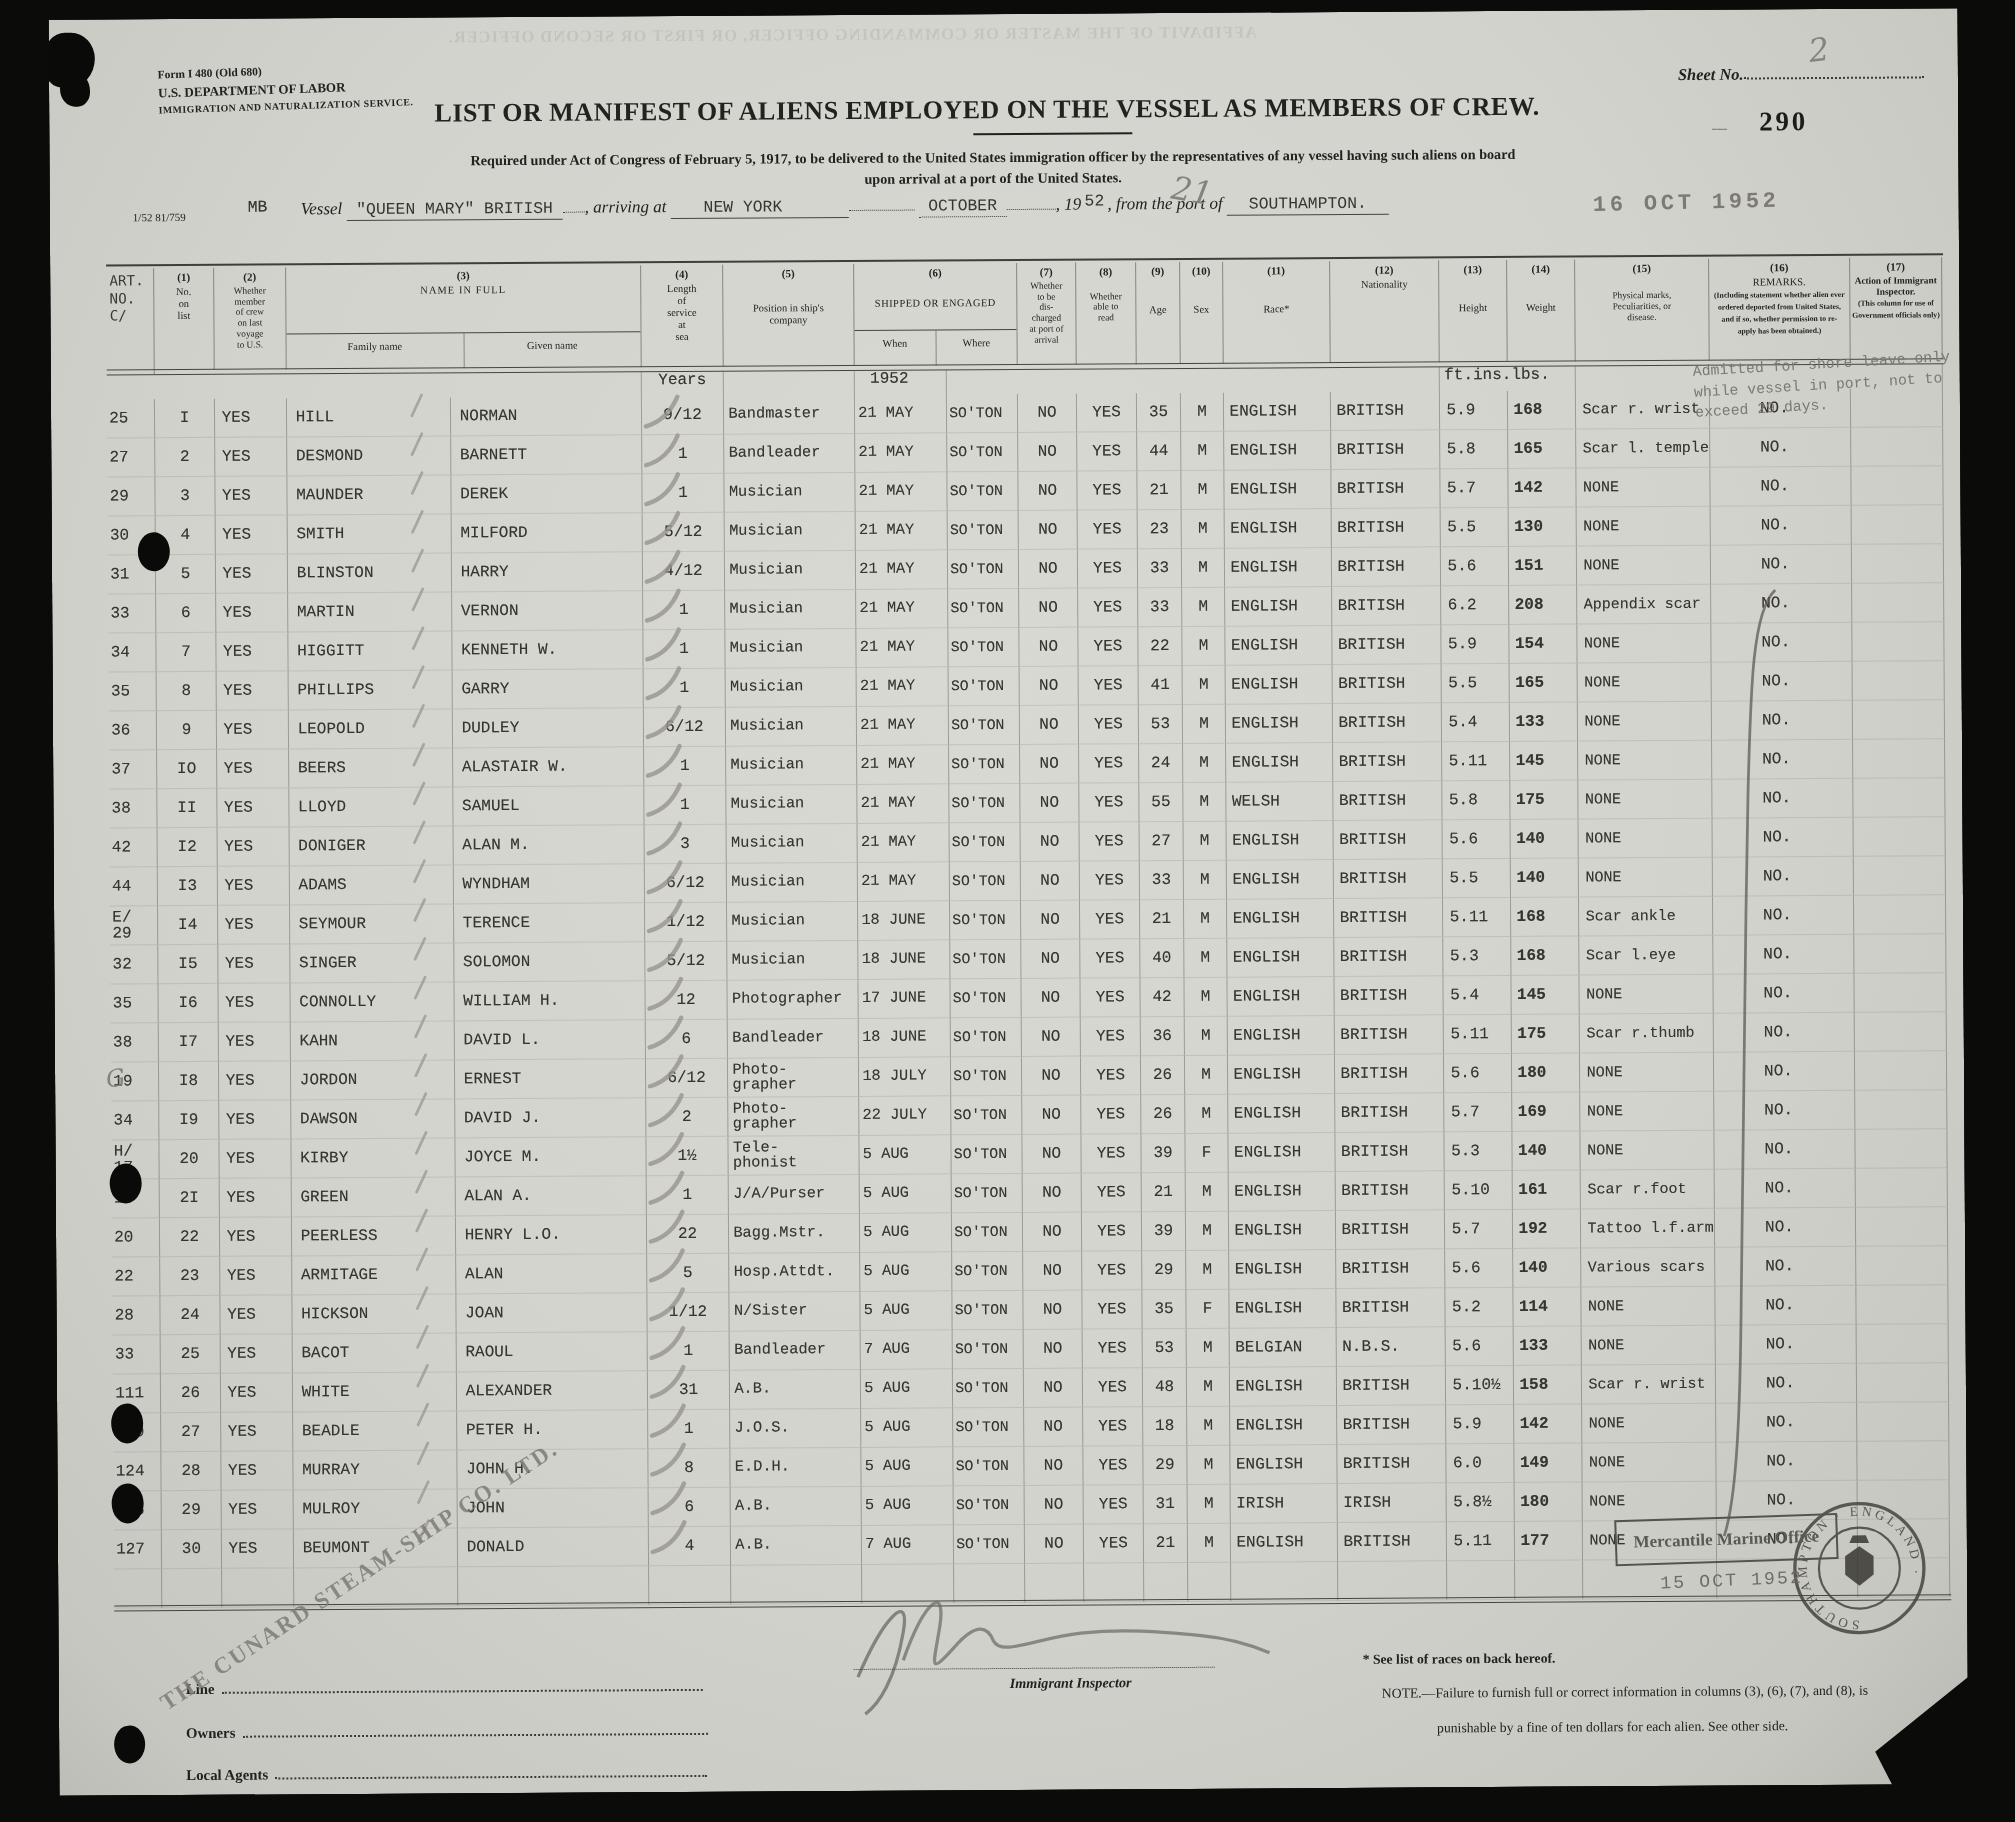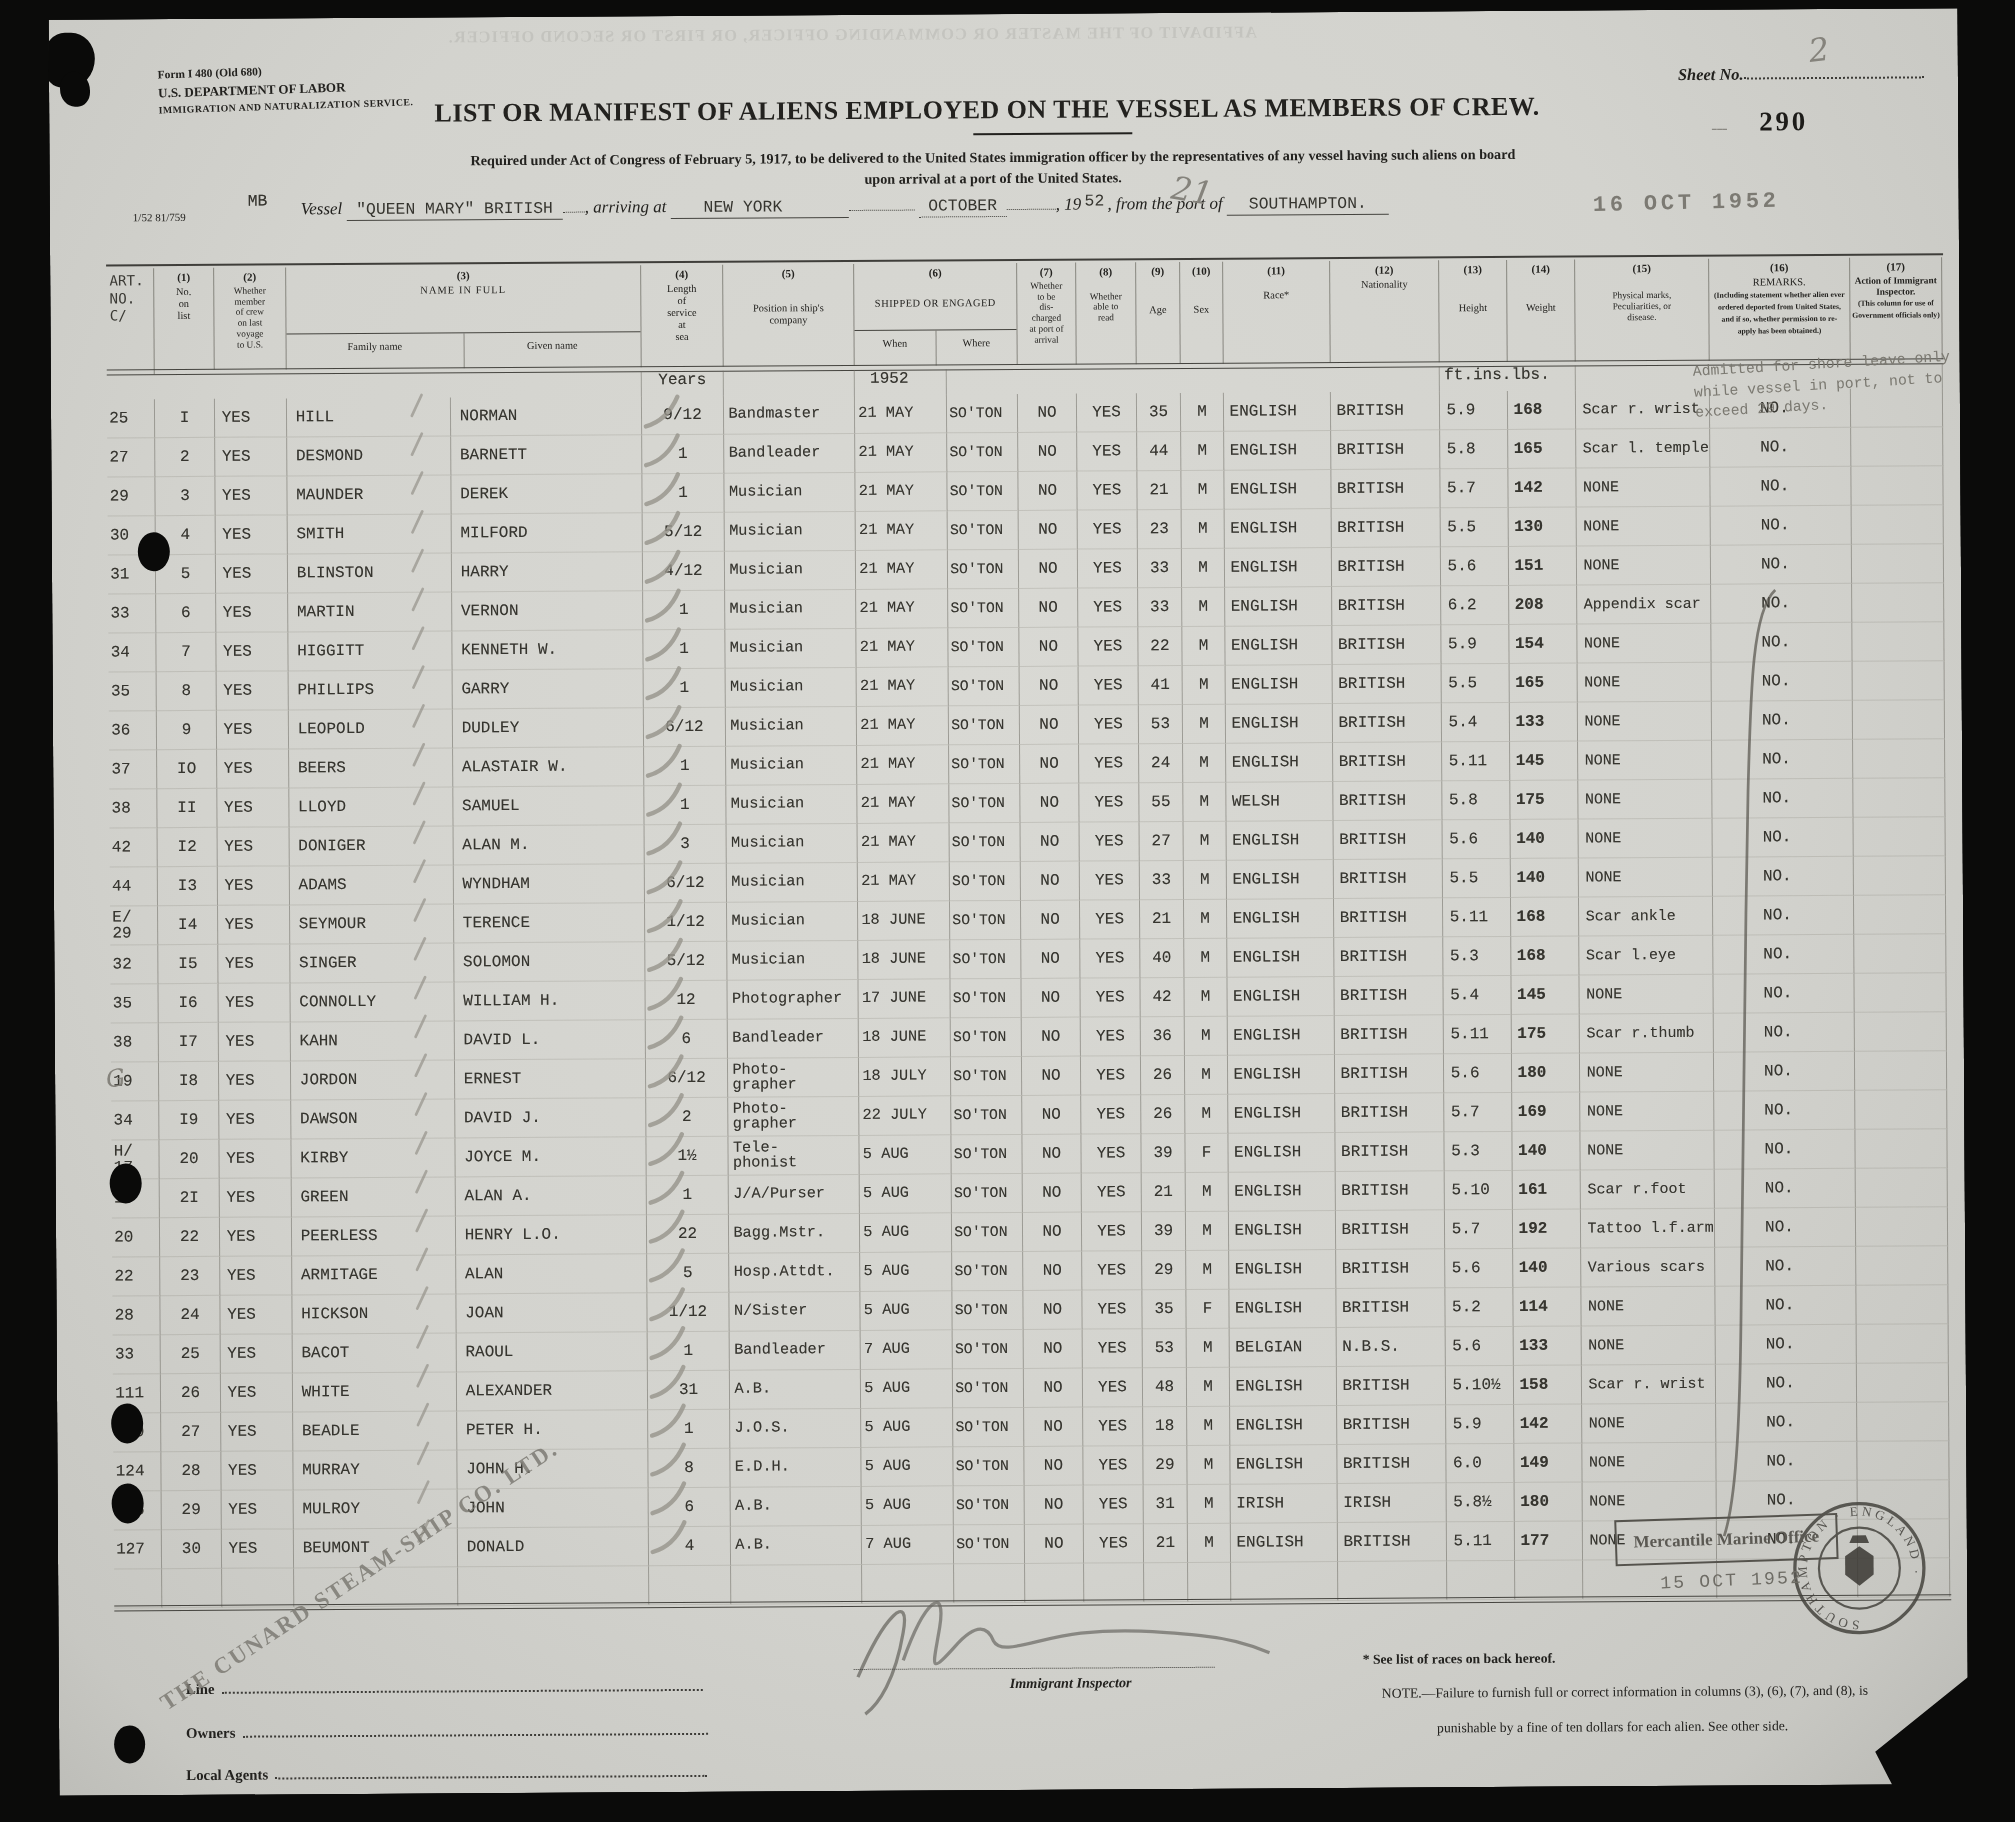--- a/index.html
+++ b/index.html
@@ -29,21 +29,21 @@
   #doc-title{left:0;right:33px;top:81px;text-align:center;font-weight:bold;font-size:26px;letter-spacing:0.5px;}
   #title-rule{left:924px;top:119px;width:159px;border-top:2.2px solid #22211e;}
   #subtitle{left:0;right:22px;top:133px;text-align:center;font-weight:bold;font-size:14.2px;line-height:1.45;}
 
   
   .vline{top:180px;font-size:16.4px;}
   .vlabel{font-style:italic;font-weight:normal;font-size:17px;color:#23221f;}
   .vval{font-family:"Liberation Mono","DejaVu Sans Mono",monospace;color:#36352f;border-bottom:1.6px solid #45443f;padding:0 9.8px 1.1px 9.8px;}
   .vdots{display:inline-block;height:13px;border-bottom:1.6px dotted #45443f;}
   #voy-ref{left:83px;top:192px;font-size:11px;color:#23221f;}
-  #voy-mb{left:198px;top:173px;}
+  #voy-mb{left:198px;top:179px;}
   #voy-main{left:251px;top:181px;white-space:nowrap;}
   #day-hand{left:1122px;top:159px;font-size:32px;transform:rotate(10deg);}
   #arrival-stamp{left:1543px;top:181px;font-family:"Liberation Mono","DejaVu Sans Mono",monospace;
                  font-size:22px;font-weight:bold;letter-spacing:3.8px;color:#7c7a73;transform:rotate(-1deg);}
 
   
   #tbl{left:56px;top:247px;width:1837px;}
   .grid{display:grid;grid-template-columns:48px 60px 72px 164px 191px 82px 131px 92px 71px 59px 60px 44px 43px 107px 109px 68px 68px 134px 141px 92px;}
   #tbl-top-rule{left:56px;top:245px;width:1837px;border-top:2.2px solid #3f3e3a;}
   #thead{position:absolute;left:0;top:1.6px;width:1837px;height:102px;}
@@ -214,21 +214,21 @@
         <div class="th">
             <span class="num">(9)</span>
             <span class="lab" style="margin-top:26px">Age</span>
           </div>
         <div class="th">
             <span class="num">(10)</span>
             <span class="lab" style="margin-top:26px">Sex</span>
           </div>
         <div class="th">
             <span class="num">(11)</span>
-            <span class="lab" style="margin-top:12px">Race*</span>
+            <span class="lab" style="margin-top:26px">Race*</span>
           </div>
         <div class="th">
             <span class="num">(12)</span>
             <span class="lab" style="">Nationality</span>
           </div>
         <div class="th">
             <span class="num">(13)</span>
             <span class="lab" style="margin-top:26px">Height</span>
           </div>
         <div class="th">

